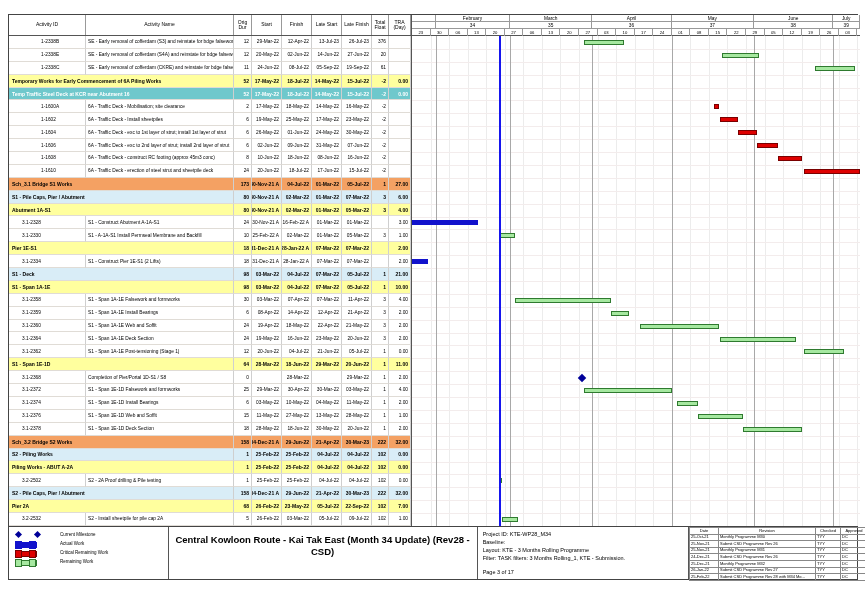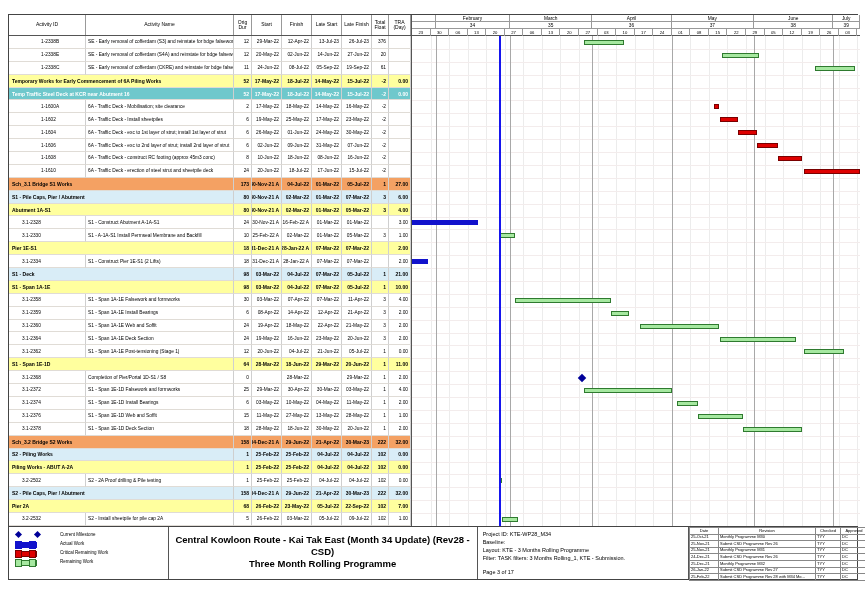--- a/index.html
+++ b/index.html
@@ -647,21 +647,20 @@
           <div class="sym">
             <div class="lbar" style="background: rgb(166, 232, 160); border: 1px solid rgb(47, 122, 47); width: 20px;"></div>
             <div class="endcap" style="left: 0px; background: rgb(166, 232, 160); border: 1px solid rgb(47, 122, 47);"></div>
             <div class="endcap" style="left: 14px; background: rgb(166, 232, 160); border: 1px solid rgb(47, 122, 47);"></div>
           </div>
           <span class="lab">Remaining Work</span>
         </div>
       </div>
     <div id="titlebox">
       <div id="title1">Central Kowloon Route - Kai Tak East (Month 34 Update) (Rev28 - CSD)</div>
-      <div id="title2">Three Month Rolling Programme</div>
     </div>
     <div id="infobox">
       <div>Project ID: KTE-WP28_M34</div>
       <div>Baseline:</div>
       <div>Layout: KTE - 3 Months Rolling Programme</div>
       <div>Filter: TASK filters: 3 Months Rolling_1, KTE - Submission.</div>
       <div style="height:6px"></div>
       <div>Page 3 of 17</div>
     </div>
     <div id="revbox">

